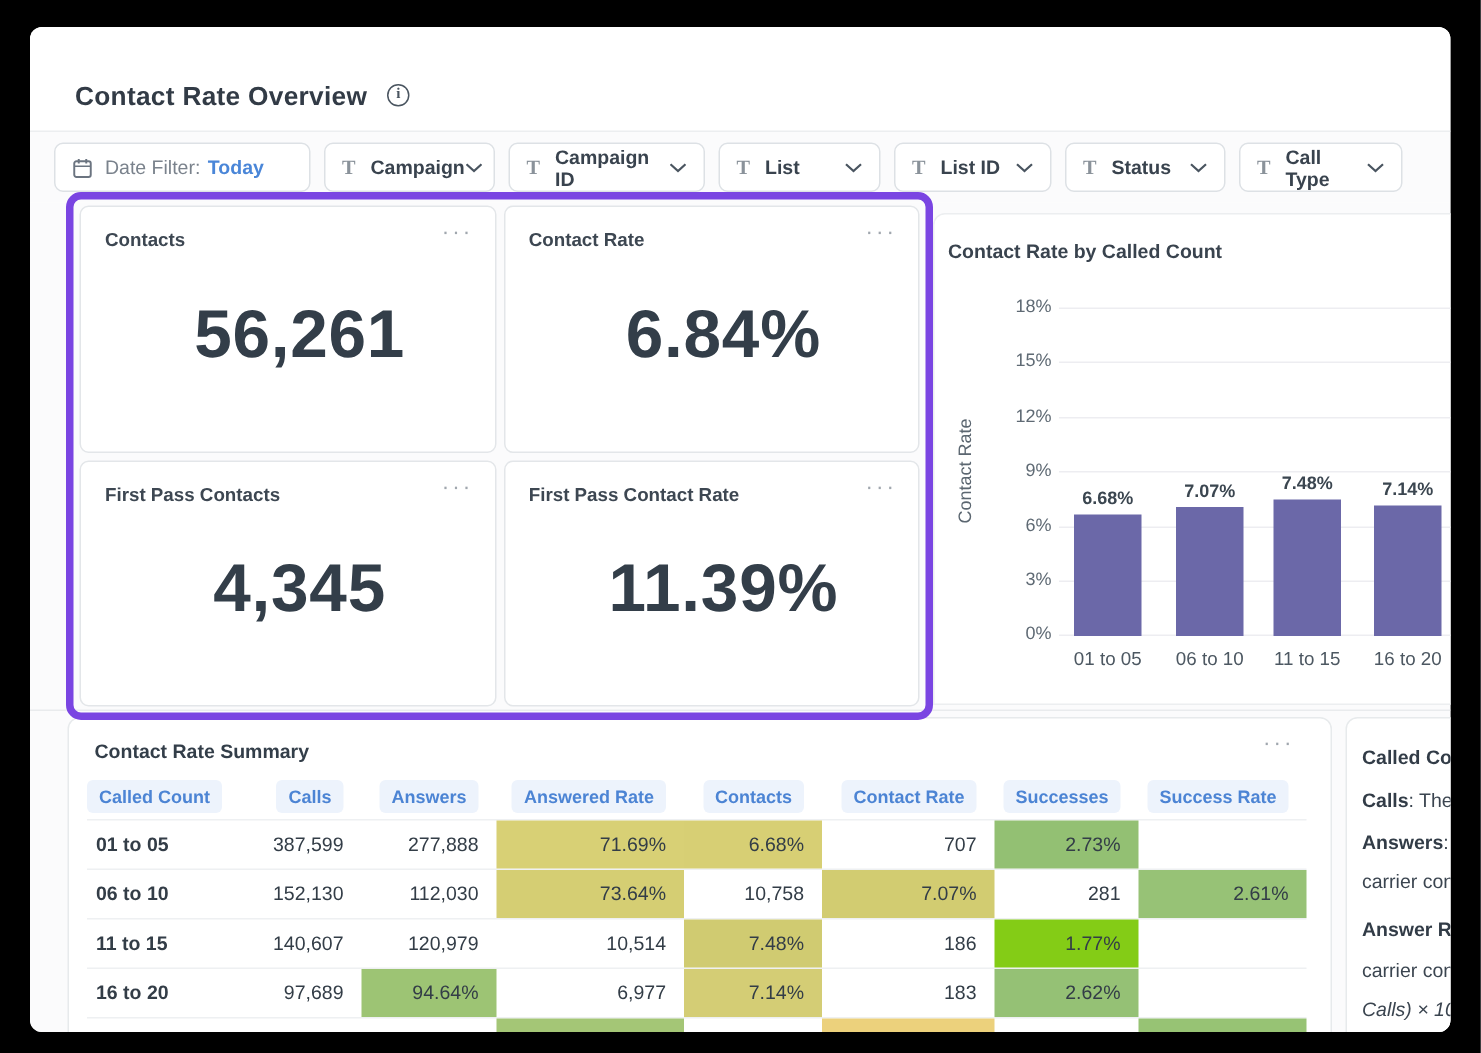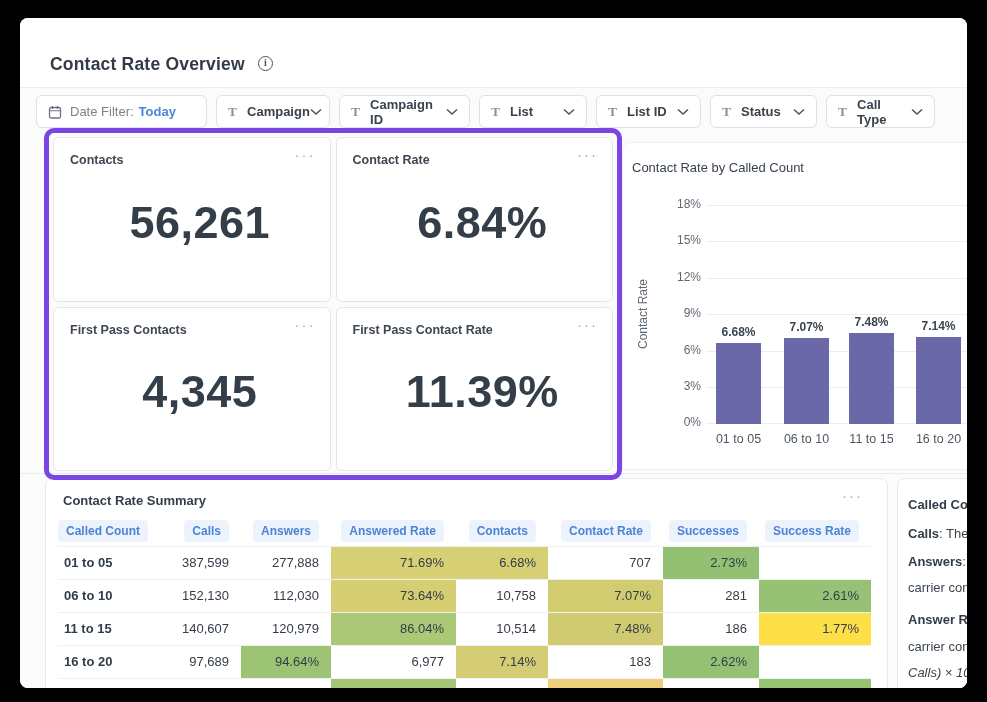--- a/index.html
+++ b/index.html
@@ -28,21 +28,21 @@
   
   #kpi-group { position:absolute; left:24px; top:-7px; width:578px; height:352px; border:5px solid #7a45e2; border-radius:10px; padding:4px; display:grid; grid-template-columns:1fr 1fr; grid-template-rows:1fr 1fr; gap:5px; z-index:5; }
   .kpi-card { background:#fff; border:1px solid #e3e6e9; border-radius:6px; position:relative; }
   .kpi-title { position:absolute; left:16px; top:15px; font-size:12.5px; font-weight:bold; color:#3d4752; }
   .dots { color:#a0a7ae; font-size:15px; letter-spacing:2px; line-height:10px; cursor:pointer; }
   .kpi-card .dots { position:absolute; right:14px; top:12px; }
   .kpi-value { position:absolute; left:16px; right:0; top:52%; transform:translateY(-50%); text-align:center; font-size:45px; font-weight:600; color:#333e49; letter-spacing:.5px; }
 
   
   #chart-card { position:absolute; left:602px; top:7px; width:392px; height:328px; background:#fff; border:1px solid #eceef0; border-radius:8px 0 0 0; }
-  #chart-title { position:absolute; left:9px; top:17px; font-size:13px; font-weight:normal; color:#39434e; }
+  #chart-title { position:absolute; left:9px; top:17px; font-size:13px; font-weight:bold; color:#39434e; }
   #ylabel { position:absolute; left:-30px; top:164px; width:100px; transform:rotate(-90deg); text-align:center; font-size:12px; color:#5b6670; }
   .ytick { position:absolute; left:38px; width:40px; text-align:right; font-size:12px; color:#5f6a74; }
   #plot { position:absolute; left:83px; top:62px; width:309px; height:219px; }
   .gridline { position:absolute; left:0; right:0; height:1px; background:#ededf1; }
   .bar-wrap { position:absolute; bottom:0; width:45px; display:flex; flex-direction:column; justify-content:flex-end; align-items:center; height:219px; }
   .bar-label { font-size:12px; font-weight:600; color:#3b4650; margin-bottom:4px; white-space:nowrap; }
   .bar { width:45px; }
   .xlabel { position:absolute; top:227px; width:69px; text-align:center; font-size:12.5px; color:#4d5862; }
 
   
@@ -241,25 +241,24 @@
           <div class="td" style="background: rgb(213, 206, 115);">73.64%</div>
           <div class="td">10,758</div>
           <div class="td" style="background: rgb(210, 204, 113);">7.07%</div>
           <div class="td">281</div>
           <div class="td" style="background: rgb(151, 194, 118);">2.61%</div>
         </div>
         <div class="trow tr">
           <div class="td">11 to 15</div>
           <div class="td">140,607</div>
           <div class="td">120,979</div>
-          <div class="td" style="background: rgb(170, 200, 117);">86.04%</div>
           <div class="td">10,514</div>
           <div class="td" style="background: rgb(208, 203, 113);">7.48%</div>
           <div class="td">186</div>
-          <div class="td" style="background: #fde047;">1.77%</div>
+          <div class="td" style="background: #84cc16;">1.77%</div>
         </div>
         <div class="trow tr">
           <div class="td">16 to 20</div>
           <div class="td">97,689</div>
           <div class="td" style="background: rgb(157, 196, 116);">94.64%</div>
           <div class="td">6,977</div>
           <div class="td" style="background: rgb(212, 205, 117);">7.14%</div>
           <div class="td">183</div>
           <div class="td" style="background: rgb(149, 193, 117);">2.62%</div>
         </div>

